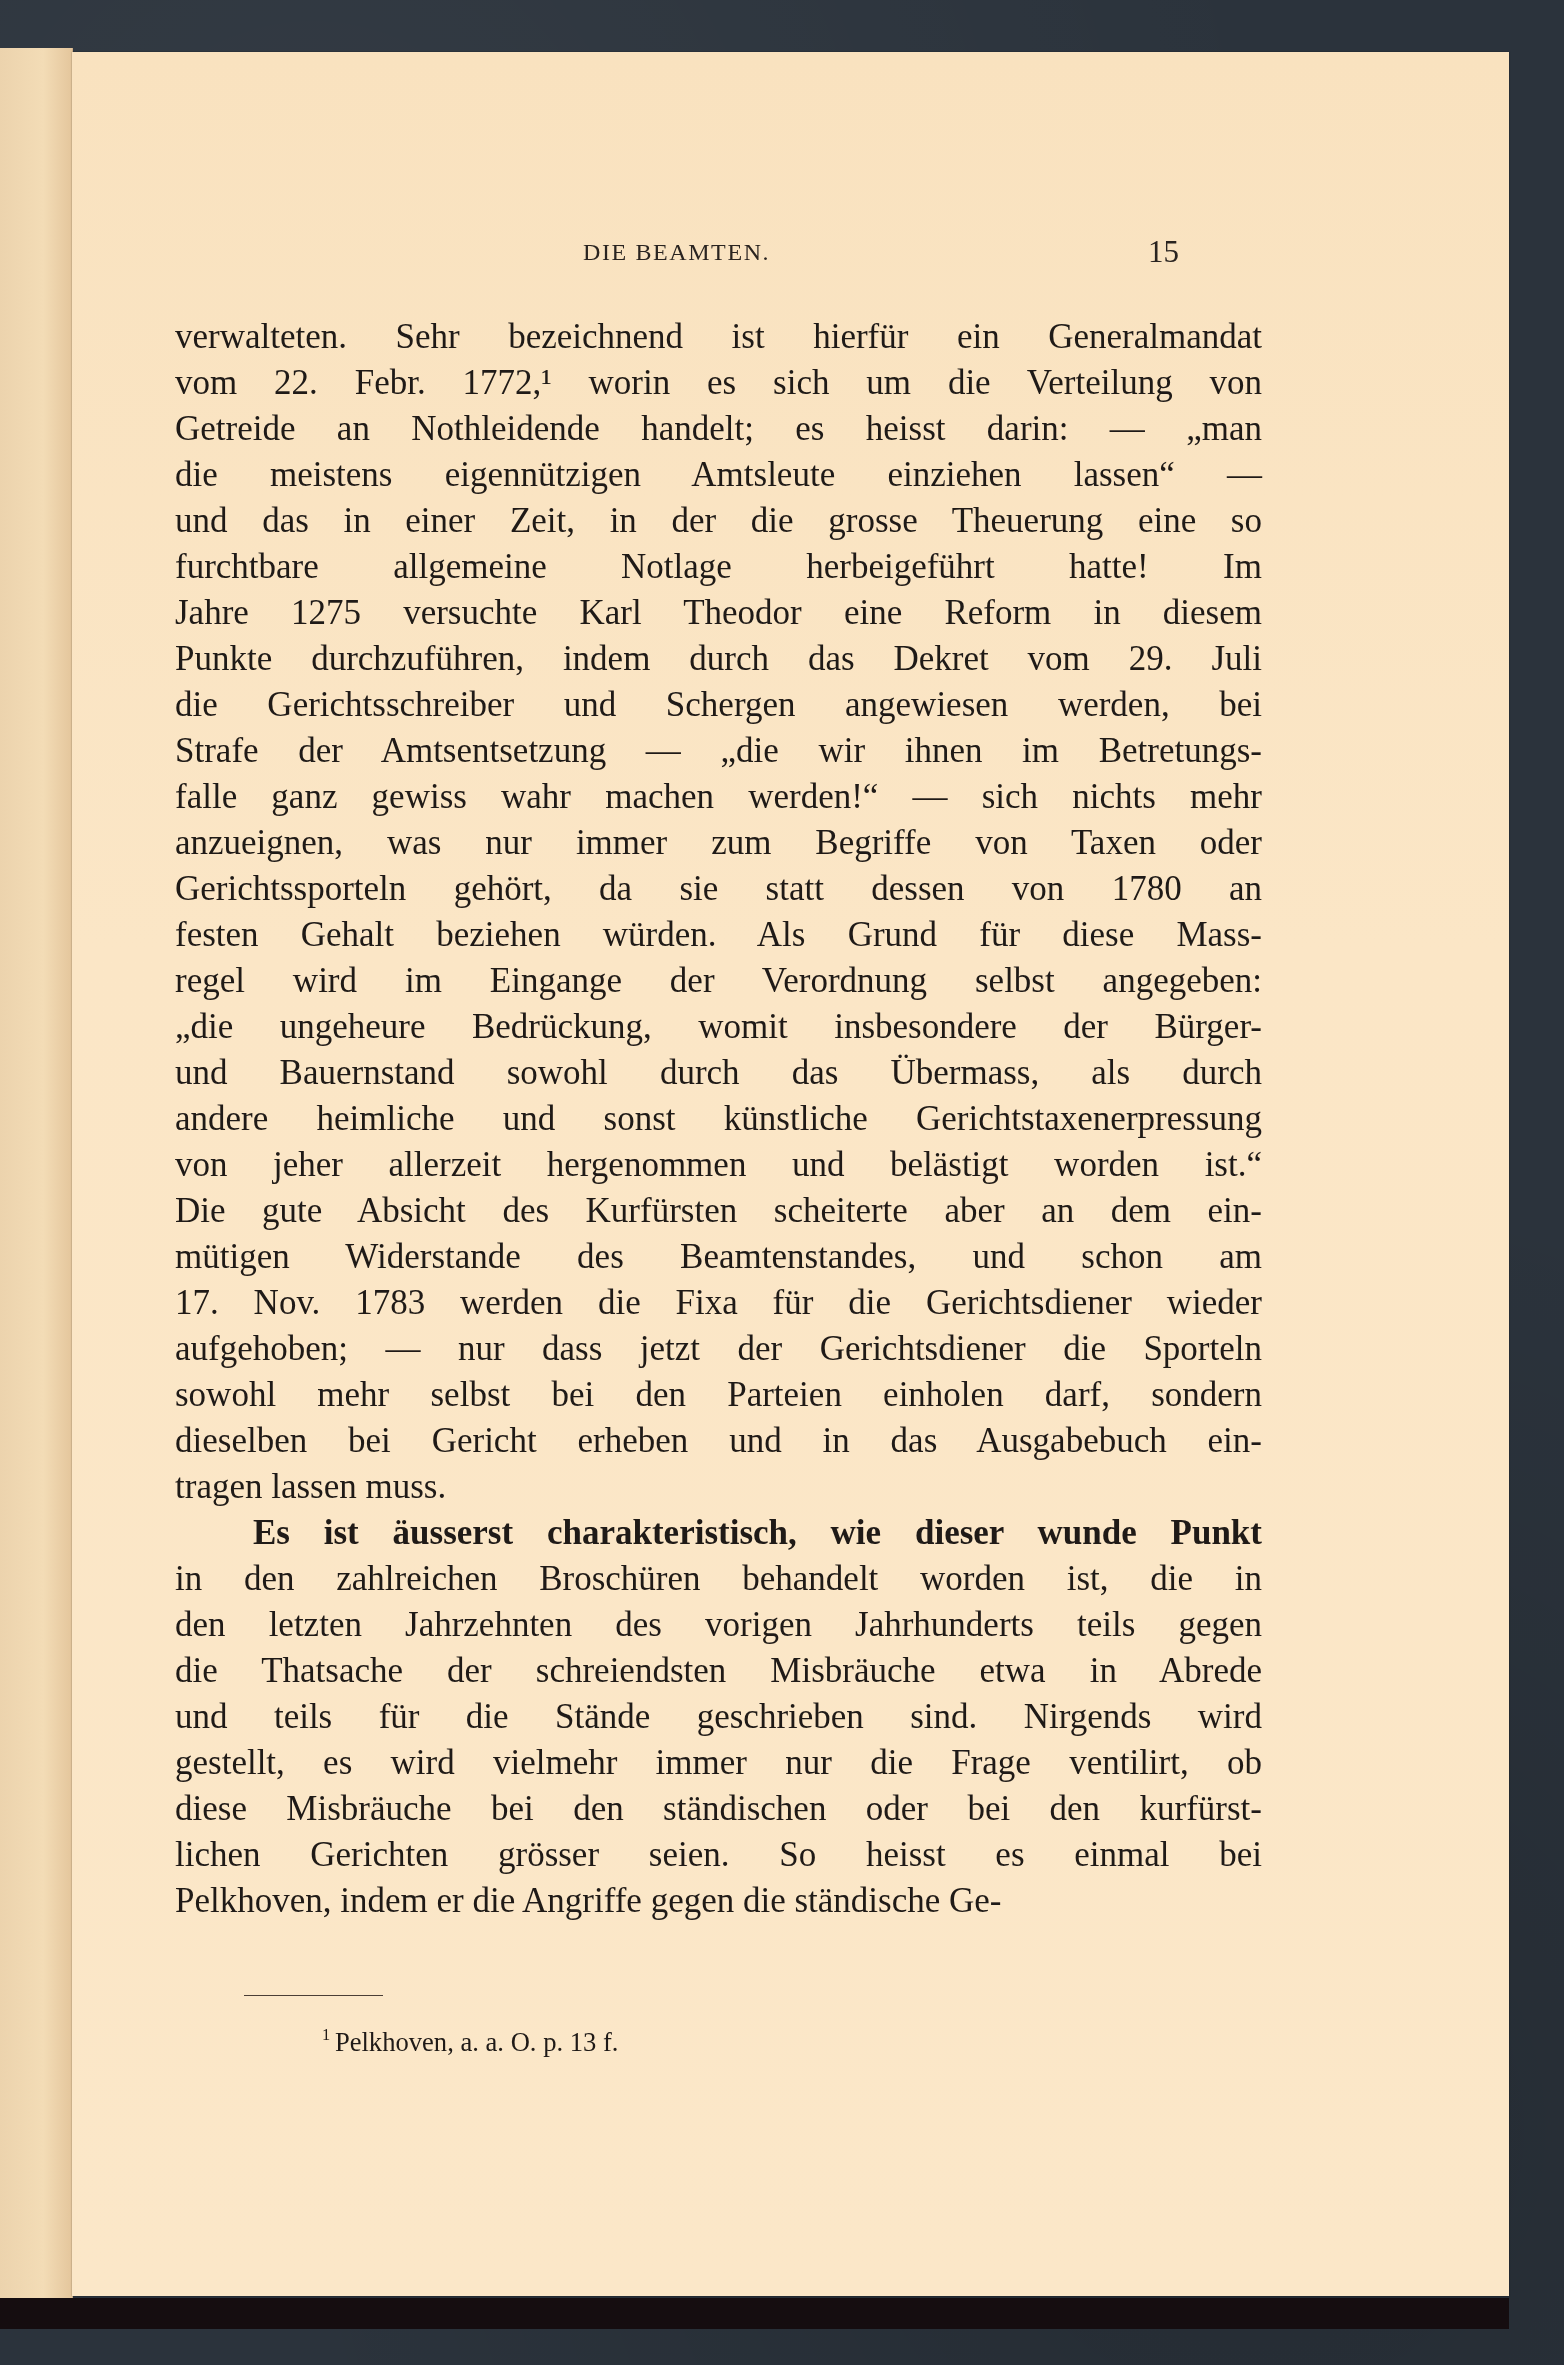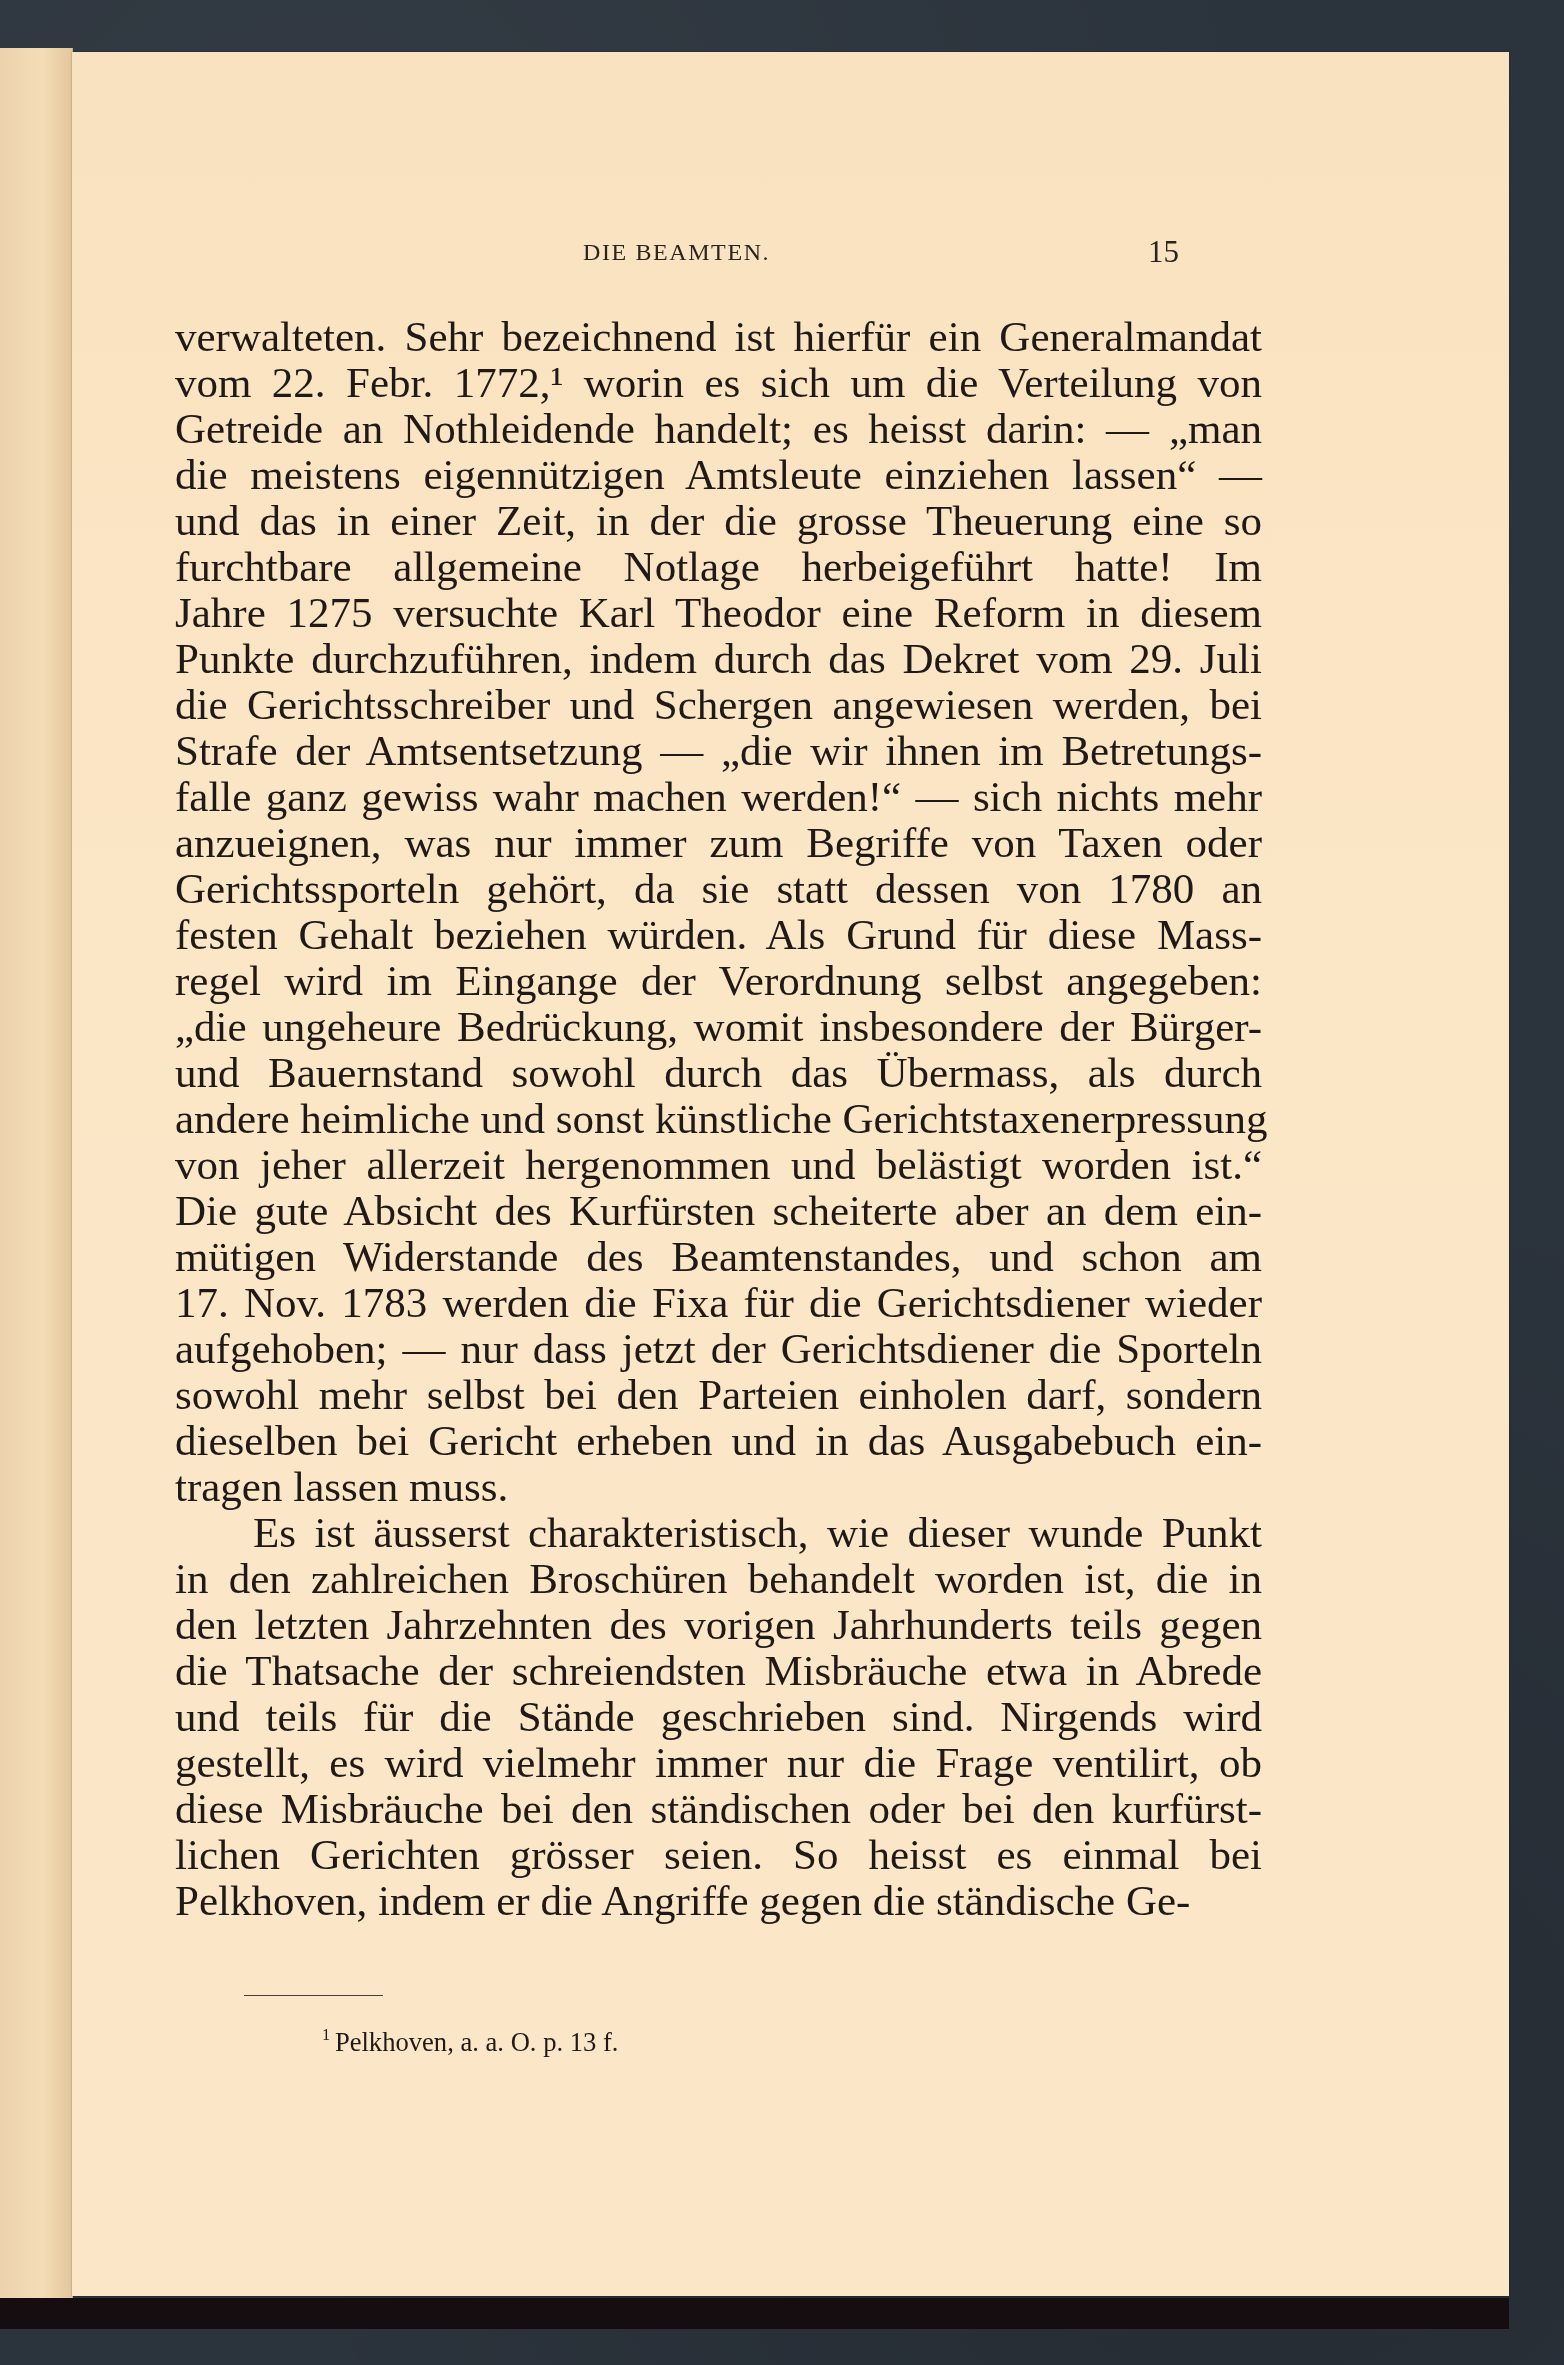--- a/index.html
+++ b/index.html
@@ -35,29 +35,29 @@
   .rh-title {
     position: absolute; left: 583px; top: 0;
     font-size: 24px; letter-spacing: 1.6px; color: #2a2420;
   }
   .rh-page {
     position: absolute; left: 1148px; top: -4.7px;
     font-size: 31px; color: #2a2420;
   }
   .body-text {
     position: absolute; left: 175px; top: 314px; width: 1087px;
-    font-size: 43px; line-height: 46px; color: #1f1a17;
+    font-size: 35px; line-height: 46px; color: #1f1a17;
     text-align: justify;
   }
   .line {
     display: block; text-align: justify; text-align-last: justify;
     white-space: nowrap; height: 46px;
   }
   .line.last { text-align-last: left; }
-  .line.indent { padding-left: 78px; }
+  .line.indent { padding-left: 78px; font-weight: bold; }
   .fn-rule {
     position: absolute; left: 244px; top: 1995px; width: 139px; height: 0;
     border-top: 1.6px solid #4a3e36;
   }
   .footnote {
     position: absolute; left: 322px; top: 2025px;
     font-size: 26.6px; color: #1f1a17;
   }
   .footnote sup { font-size: 16.4px; vertical-align: 11px; margin-right: 4.7px; }
 </style>

